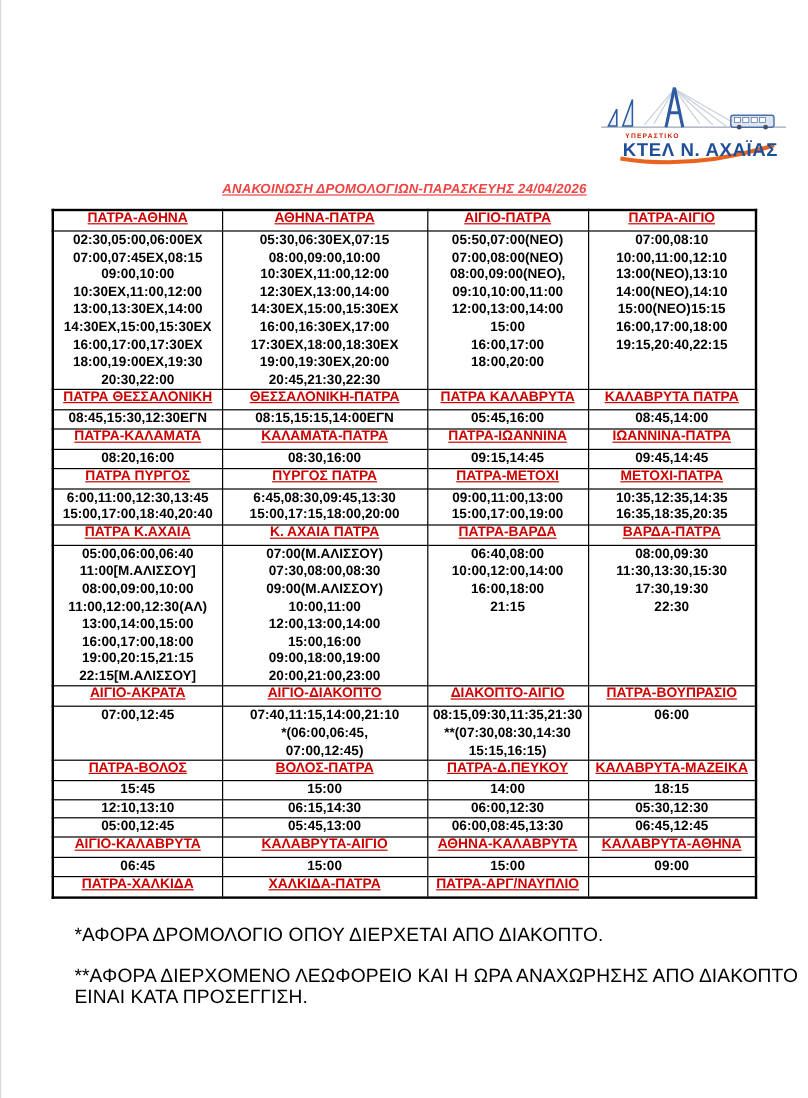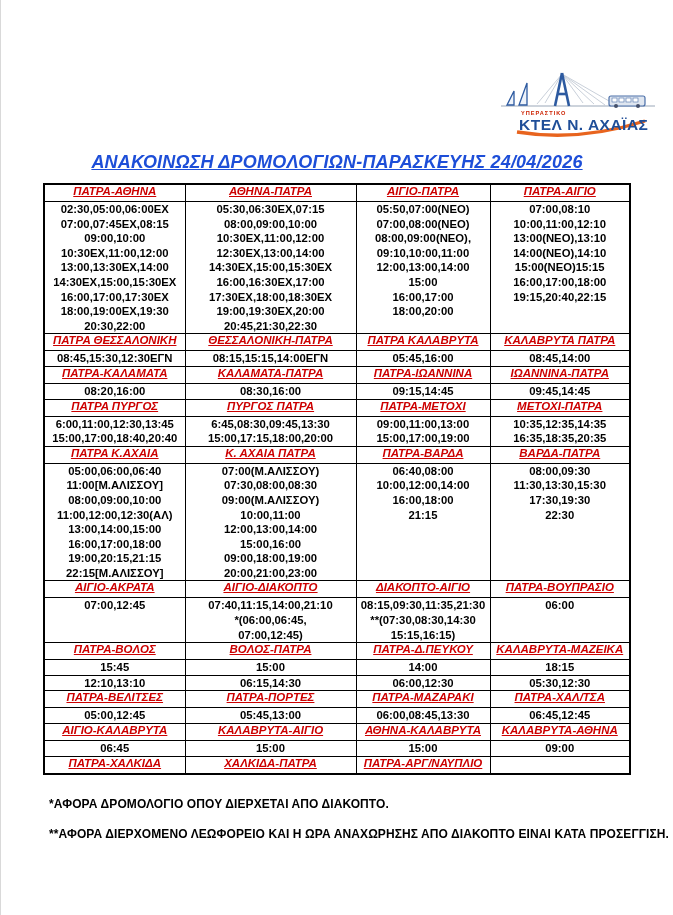--- a/index.html
+++ b/index.html
@@ -9,40 +9,40 @@
     border-left:1px solid #d9d9d9;
     box-sizing:border-box;
     position:relative;
   }
   .logo-wrap{
     width:100%;display:flex;justify-content:flex-end;
     margin-top:70px;
   }
   .doc-title{
     text-align:center;margin:14px 0 10px 0;
-    font-size:18px;font-weight:bold;font-style:italic;
-    text-decoration:underline;color:#1d4ed8;
+    font-size:11px;font-weight:bold;font-style:italic;
+    text-decoration:underline;color:#ef4444;
     letter-spacing:.2px;
   }
   table.timetable{
     border-collapse:collapse;
     margin:0 auto;
     width:586px;
     table-layout:fixed;
     border:2px solid #000;
   }
   table.timetable td{
     border:1px solid #000;
     text-align:center;
     vertical-align:top;
     padding:0;
   }
   td.hdr{
     height:16px;
-    font-weight:bold;font-style:italic;
+    font-weight:bold;
     font-size:11.5px;
     padding:1px 0;
   }
   td.hdr .hdr-text{
     color:#cc0000;
     text-decoration:underline;
     text-decoration-color:#cc0000;
   }
   td.times{
     font-weight:bold;
@@ -51,22 +51,22 @@
     padding:1px 0;
   }
   td.times div{
     line-height:14.6px;
     white-space:nowrap;
   }
   .footnotes{
     margin:22px 0 0 48px;
   }
   .footnotes p{
-    margin:0 0 16px 0;
-    font-size:12px;font-weight:bold;color:#000;
+    margin:0 0 16px 13px;
+    font-size:16px;font-weight:normal;color:#000;
     letter-spacing:.1px;
   }
 </style>
 </head>
 <body>
 
 <div class="logo-wrap">
   <svg width="190" height="68" viewBox="0 0 190 68">
 
     <g stroke="#c9d0da" stroke-width="1">
@@ -324,26 +324,20 @@
           <div>06:15,14:30</div>
         </td>
         <td class="times">
           <div>06:00,12:30</div>
         </td>
         <td class="times">
           <div>05:30,12:30</div>
         </td>
       </tr>
       <tr>
-        <td class="hdr"><span class="hdr-text">ΠΑΤΡΑ-ΒΕΛΙΤΣΕΣ</span></td>
-        <td class="hdr"><span class="hdr-text">ΠΑΤΡΑ-ΠΟΡΤΕΣ</span></td>
-        <td class="hdr"><span class="hdr-text">ΠΑΤΡΑ-ΜΑΖΑΡΑΚΙ</span></td>
-        <td class="hdr"><span class="hdr-text">ΠΑΤΡΑ-ΧΑΛ/ΤΣΑ</span></td>
-      </tr>
-      <tr>
         <td class="times">
           <div>05:00,12:45</div>
         </td>
         <td class="times">
           <div>05:45,13:00</div>
         </td>
         <td class="times">
           <div>06:00,08:45,13:30</div>
         </td>
         <td class="times">

